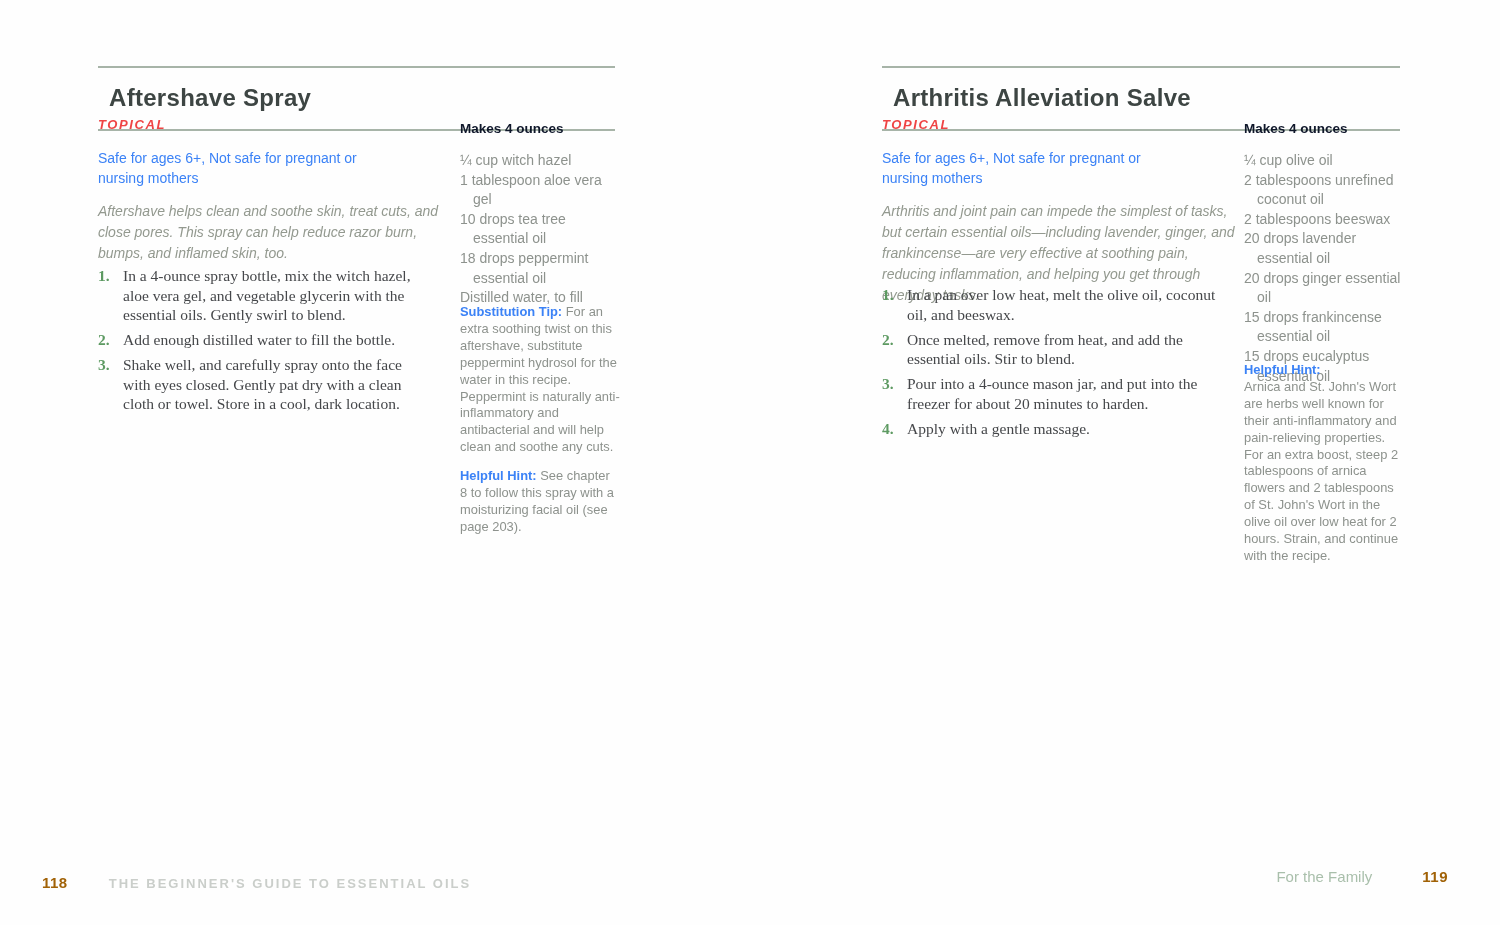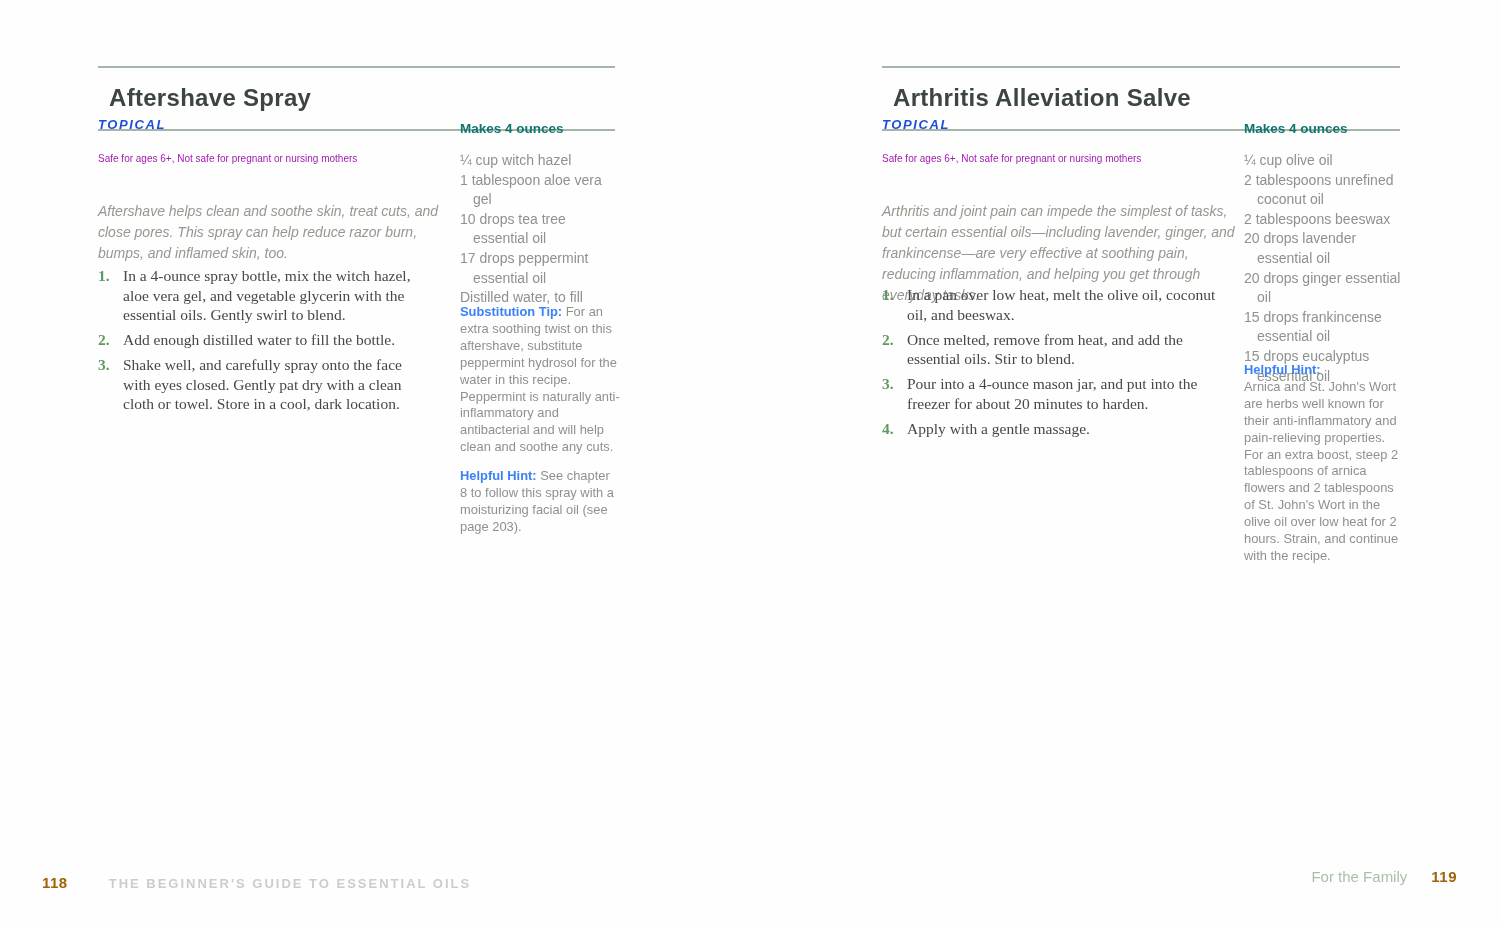--- a/index.html
+++ b/index.html
@@ -35,27 +35,27 @@
   #title-left  { left: 98px;  top: 66px; width: 517px; }
   #title-right { left: 882px; top: 66px; width: 518px; }
 
   
   .method-label {
     position: absolute;
     font-size: 13px;
     font-style: italic;
     font-weight: 700;
     letter-spacing: 1.6px;
-    color: #1d4ed8;
+    color: #ef4444;
   }
   .safety-note {
     position: absolute;
-    font-size: 10px;
+    font-size: 14px;
     line-height: 19.5px;
-    color: #a21caf;
+    color: #3b82f6;
   }
   .description {
     position: absolute;
     font-style: italic;
     font-size: 14px;
     line-height: 21px;
     color: #93998f;
   }
   .steps {
     position: absolute;
@@ -81,21 +81,21 @@
   #method-right { left: 882px; top: 117px; }
   #safety-right { left: 882px; top: 149px; width: 300px; }
   #desc-right   { left: 882px; top: 201px; width: 360px; }
   #steps-right  { left: 882px; top: 285px; width: 344px; }
 
   
   .yield {
     position: absolute;
     font-size: 13.5px;
     font-weight: 700;
-    color: #0f766e;
+    color: #0f172a;
   }
   #yield-left  { left: 460px;  top: 121px; }
   #yield-right { left: 1244px; top: 121px; }
 
   .ingredients {
     position: absolute;
     font-size: 14px;
     line-height: 19.6px;
     color: #8d928d;
   }
@@ -120,24 +120,24 @@
 
   
   .footer-left {
     position: absolute;
     left: 42px; top: 868px;
     display: flex;
     align-items: baseline;
   }
   .footer-right {
     position: absolute;
-    right: 43px; top: 868px;
+    right: 52px; top: 868px;
     display: flex;
     align-items: flex-end;
-    gap: 24px;
+    gap: 50px;
   }
   .page-number {
     font-size: 15px;
     font-weight: 700;
     color: #a16207;
     letter-spacing: 0.5px;
   }
   .book-title {
     margin-left: 41px;
     font-size: 13px;
@@ -181,21 +181,21 @@
       <span class="step-text">Shake well, and carefully spray onto the face with eyes closed. Gently pat dry with a clean cloth or towel. Store in a cool, dark location.</span>
     </div>
   </div>
 
   <div class="yield" id="yield-left">Makes 4 ounces</div>
 
   <div class="ingredients" id="ingredients-left">
     <div class="ingredient">¼ cup witch hazel</div>
     <div class="ingredient">1 tablespoon aloe vera gel</div>
     <div class="ingredient">10 drops tea tree essential oil</div>
-    <div class="ingredient">17 drops peppermint essential oil</div>
+    <div class="ingredient">18 drops peppermint essential oil</div>
     <div class="ingredient">Distilled water, to fill</div>
   </div>
 
   <div class="tips" id="tips-left">
     <div class="tip">
       <span class="tip-label">Substitution Tip:</span>
       <span>For an extra soothing twist on this aftershave, substitute peppermint hydrosol for the water in this recipe. Peppermint is naturally anti-inflammatory and antibacterial and will help clean and soothe any cuts.</span>
     </div>
     <div class="tip">
       <span class="tip-label">Helpful Hint:</span>

